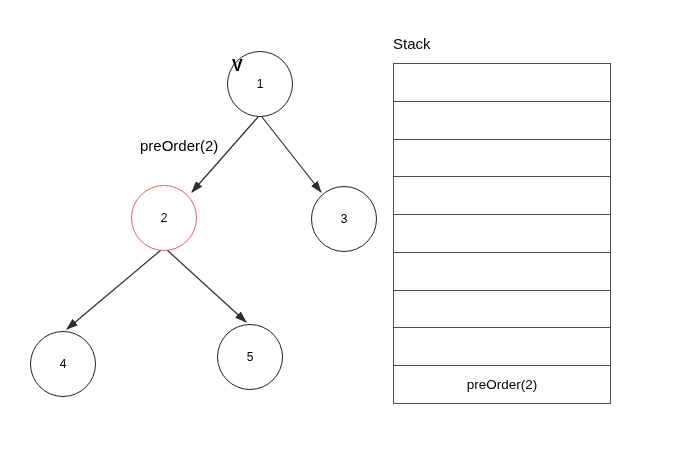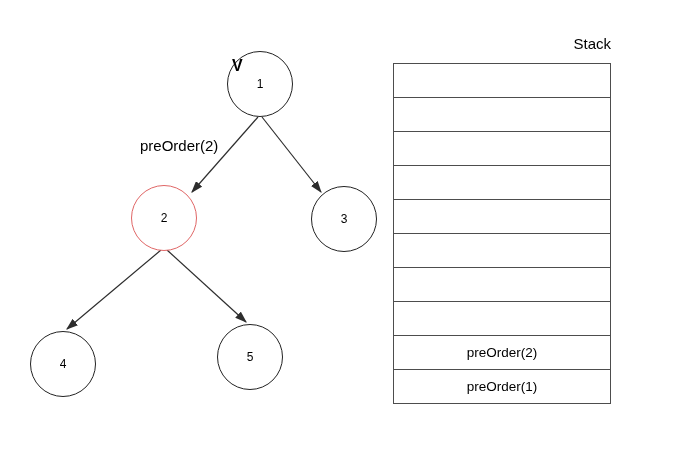--- a/index.html
+++ b/index.html
@@ -52,21 +52,21 @@
     left: 140px; top: 138px;
     font-size: 15px;
     line-height: 1.1;
     white-space: nowrap;
   }
   
   #stack-title {
     position: absolute;
     left: 393px; top: 35px;
     width: 218px;
-    text-align: right;
+    text-align: left;
     font-size: 15px;
   }
   #stack-box {
     position: absolute;
     left: 393px; top: 63px;
     width: 218px; height: 341px;
     border: 1px solid #4d4d4d;
     box-sizing: border-box;
     display: flex;
     flex-direction: column;
@@ -124,16 +124,15 @@
   <div id="stack-box">
     <div class="stack-cell"></div>
     <div class="stack-cell"></div>
     <div class="stack-cell"></div>
     <div class="stack-cell"></div>
     <div class="stack-cell"></div>
     <div class="stack-cell"></div>
     <div class="stack-cell"></div>
     <div class="stack-cell"></div>
     <div class="stack-cell">preOrder(2)</div>
-    <div class="stack-cell">preOrder(1)</div>
   </div>
 
 </div>
 
 </body></html>

